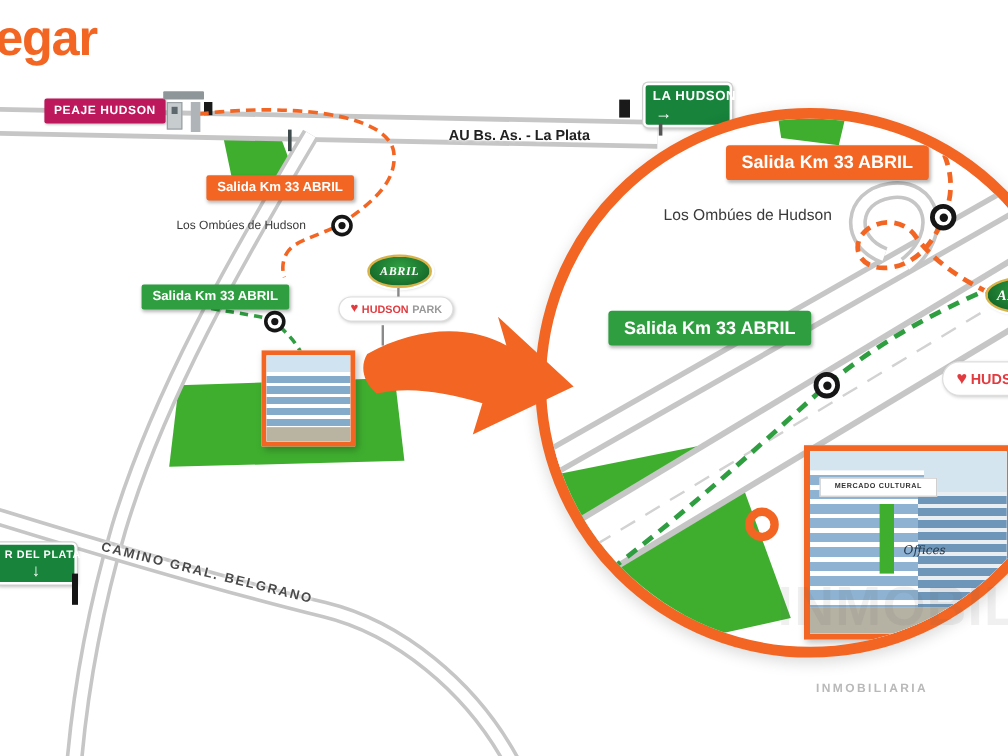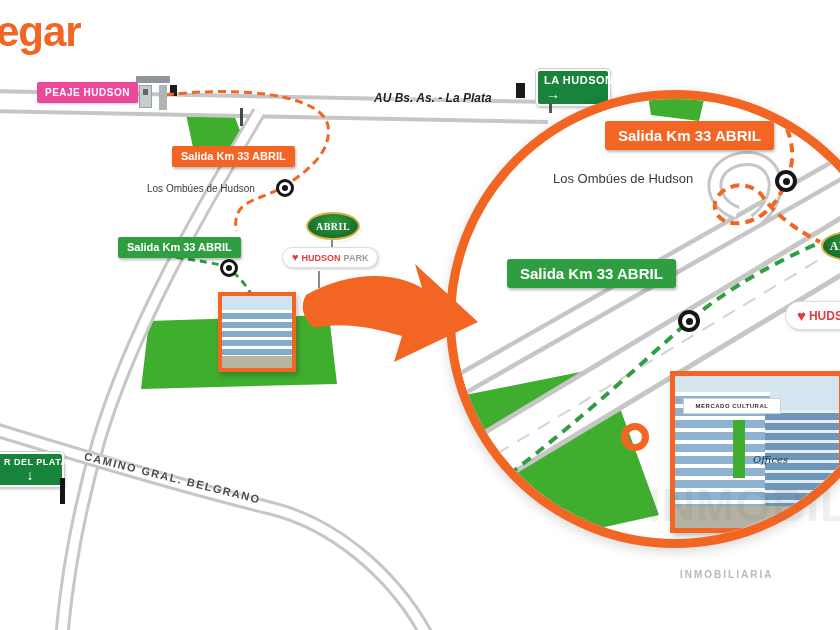--- a/index.html
+++ b/index.html
@@ -14,21 +14,21 @@
          padding:5px 9px;border-radius:2px;white-space:nowrap;box-shadow:1px 2px 3px rgba(0,0,0,.28);}
   .badge-orange{background:#F26522;}
   .badge-green{background:#2F9E41;}
   .badge-lg{font-size:15px;padding:7px 13px;border-radius:3px;}
 
   .hsign{position:absolute;background:#17833B;border:2px solid #fff;border-radius:4px;color:#fff;
          font-weight:700;text-align:center;box-shadow:0 0 0 1px #cfcfcf,1px 2px 3px rgba(0,0,0,.25);}
   .hsign .t{font-size:11px;padding:3px 6px 1px;letter-spacing:.5px;white-space:nowrap;}
   .hsign .a{font-size:14px;line-height:14px;padding:0 0 3px 8px;text-align:left;}
 
-  .graysign{position:absolute;background:#ec4899;color:#fff;font-weight:700;font-size:10px;
+  .graysign{position:absolute;background:#be185d;color:#fff;font-weight:700;font-size:10px;
             letter-spacing:.5px;padding:5px 8px;border-radius:2px;box-shadow:1px 1px 2px rgba(0,0,0,.2);white-space:nowrap;}
 
   .golon{position:absolute;left:222px;top:64px;width:130px;height:44px;background:#49585C;border-radius:8px;
          box-shadow:inset 0 0 0 2px rgba(255,255,255,.55),1px 2px 4px rgba(0,0,0,.3);
          display:flex;flex-direction:column;align-items:center;justify-content:center;color:#fff;}
   .golon .script{font-family:"DejaVu Serif",serif;font-style:italic;font-size:15px;line-height:1;}
   .golon .sub{margin-top:4px;width:66px;height:2px;background:rgba(255,255,255,.5);border-radius:1px;}
 
   .lbl{position:absolute;color:#3a3a3a;white-space:nowrap;}
   .au{font-size:12px;font-weight:700;color:#222;text-shadow:0 0 3px #fff,0 0 3px #fff;}
@@ -40,21 +40,21 @@
   .target{position:absolute;box-sizing:border-box;width:18px;height:18px;border:3px solid #161616;
           border-radius:50%;background:#fff;}
   .target::after{content:"";position:absolute;left:50%;top:50%;width:6px;height:6px;margin:-3px 0 0 -3px;
           border-radius:50%;background:#161616;}
   .target-lg{width:22px;height:22px;border-width:4px;}
   .target-lg::after{width:7px;height:7px;margin:-3.5px 0 0 -3.5px;}
 
   .abril{position:absolute;box-sizing:border-box;display:flex;align-items:center;justify-content:center;
          border-radius:50%;background:radial-gradient(ellipse at 50% 35%, #2F9E41 0%, #156A2A 78%);
          border:2px solid #D9B34A;box-shadow:0 0 0 2px #fff,1px 1px 3px rgba(0,0,0,.3);
-         color:#fff;font-family:"Liberation Serif",serif;font-weight:700;letter-spacing:.5px;}
+         color:#fff;font-family:"Liberation Serif",serif;font-weight:700;letter-spacing:.5px;font-style:italic;}
 
   .hpark{position:absolute;display:flex;align-items:center;gap:3px;background:#fff;border:1px solid #ddd;
          border-radius:12px;padding:4px 9px;box-shadow:1px 1px 3px rgba(0,0,0,.2);white-space:nowrap;}
   .hpark .heart{color:#E23B3F;font-size:11px;line-height:1;}
   .hpark .brand{color:#E23B3F;font-weight:700;font-size:9px;}
   .hpark .suffix{color:#999;font-weight:700;font-size:9px;text-align:center;}
   .hpark-lg{padding:6px 11px;border-radius:15px;}
   .hpark-lg .heart{font-size:15px;}
   .hpark-lg .brand,.hpark-lg .suffix{font-size:12px;}
 
@@ -104,21 +104,21 @@
   <div class="graysign" style="left:37px;top:82px;">PEAJE HUDSON</div>
   <div class="abs" style="left:136px;top:76px;width:34px;height:36px;">
     <div class="abs" style="left:0;top:0;width:34px;height:7px;background:#8F969A;border-radius:1px;"></div>
     <div class="abs" style="left:3px;top:9px;width:13px;height:23px;background:#C7CCCF;border:1px solid #9aa0a4;box-sizing:border-box;"></div>
     <div class="abs" style="left:7px;top:13px;width:5px;height:6px;background:#5d686e;"></div>
     <div class="abs" style="left:23px;top:9px;width:8px;height:25px;background:#AEB4B8;"></div>
   </div>
 
   <div class="pole" style="left:240px;top:108px;width:3px;height:18px;background:#3f4a4d;"></div>
 
-  <div class="lbl au" style="left:374px;top:91px;font-style:italic;">AU Bs. As. - La Plata</div>
+  <div class="lbl au" style="left:374px;top:106px;">AU Bs. As. - La Plata</div>
 
   <div class="hsign" style="left:536px;top:69px;width:70px;">
     <div class="t">LA HUDSON</div>
     <div class="a">→</div>
   </div>
   <div class="pole" style="left:549px;top:103px;width:3px;height:10px;background:#555;"></div>
 
   <div class="badge badge-orange" style="left:172px;top:146px;">Salida Km 33 ABRIL</div>
 
   <div class="lbl ombues" style="left:147px;top:183px;">Los Ombúes de Hudson</div>

